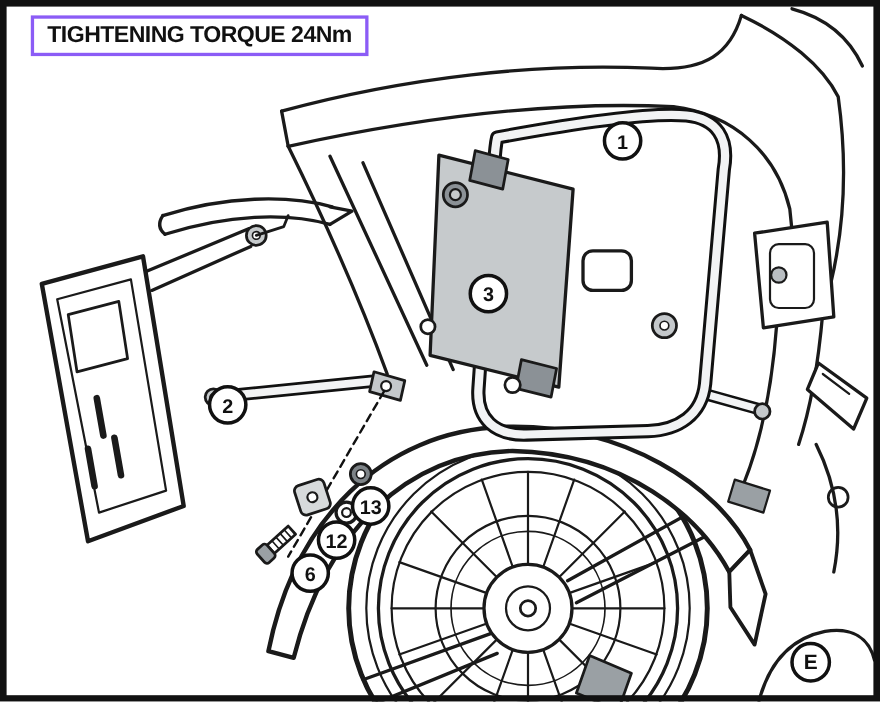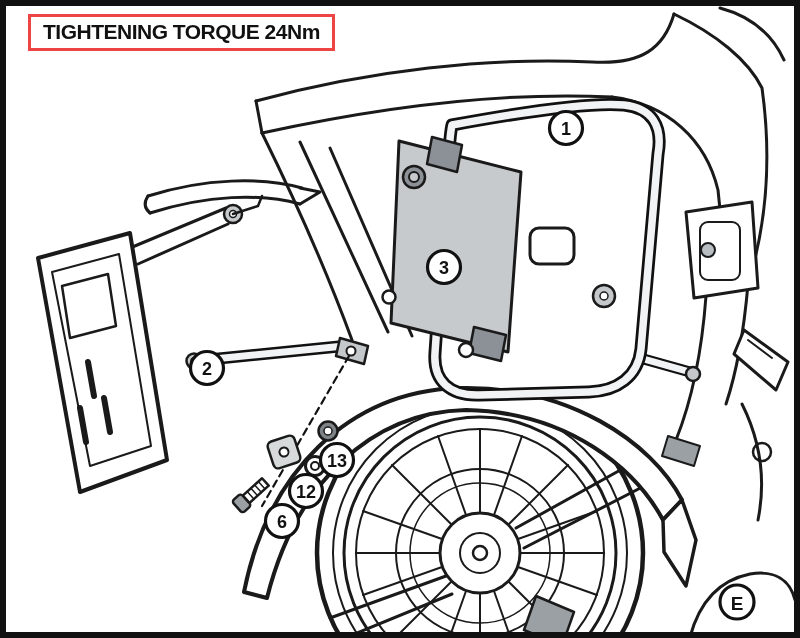--- a/index.html
+++ b/index.html
@@ -13,21 +13,21 @@
   }
   .frame-border{
     position:absolute;inset:0;
     border:6px solid #111;
     pointer-events:none;
     z-index:5;
   }
   .art{position:absolute;inset:0;z-index:1;}
   .title-box{
     position:absolute;left:28px;top:14px;
-    border:3px solid #ef4444;
+    border:3px solid #8b5cf6;
     background:#fff;
     padding:3px 12px 4px 12px;
     font-weight:bold;
     font-size:21px;
     letter-spacing:-0.5px;
     color:#111;
     z-index:6;
     white-space:nowrap;
   }
   svg text.callout-num{

